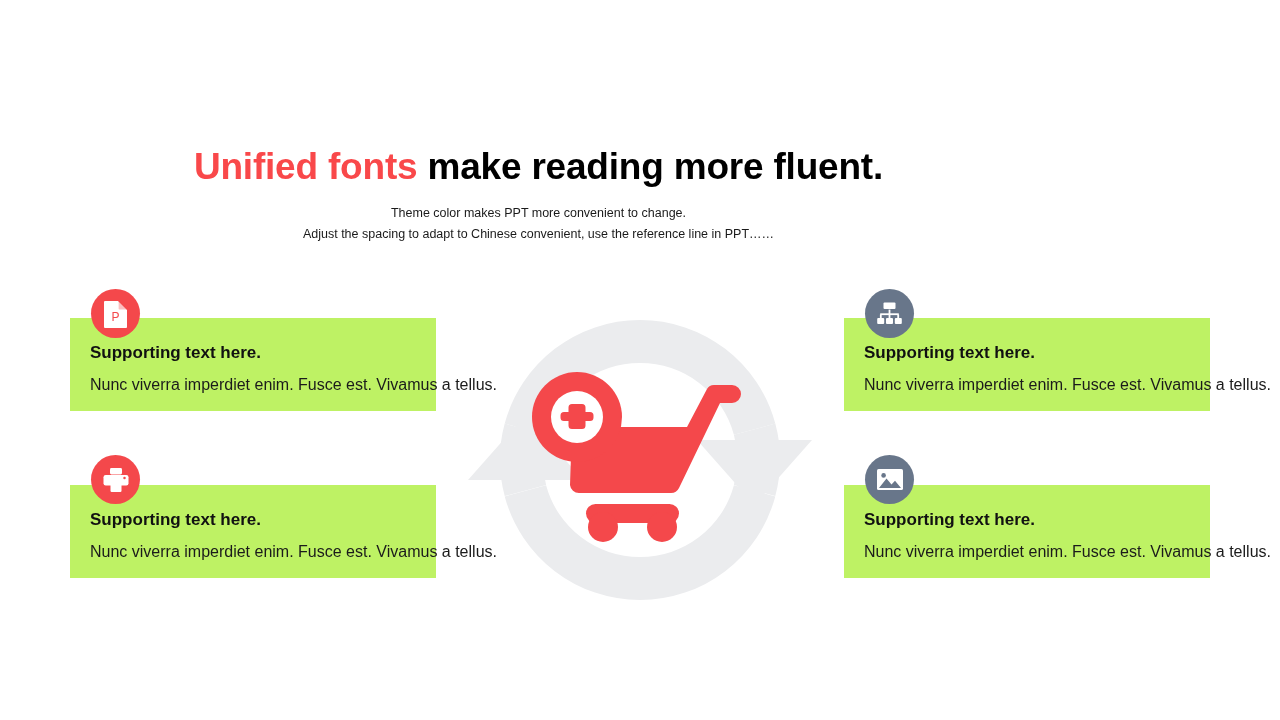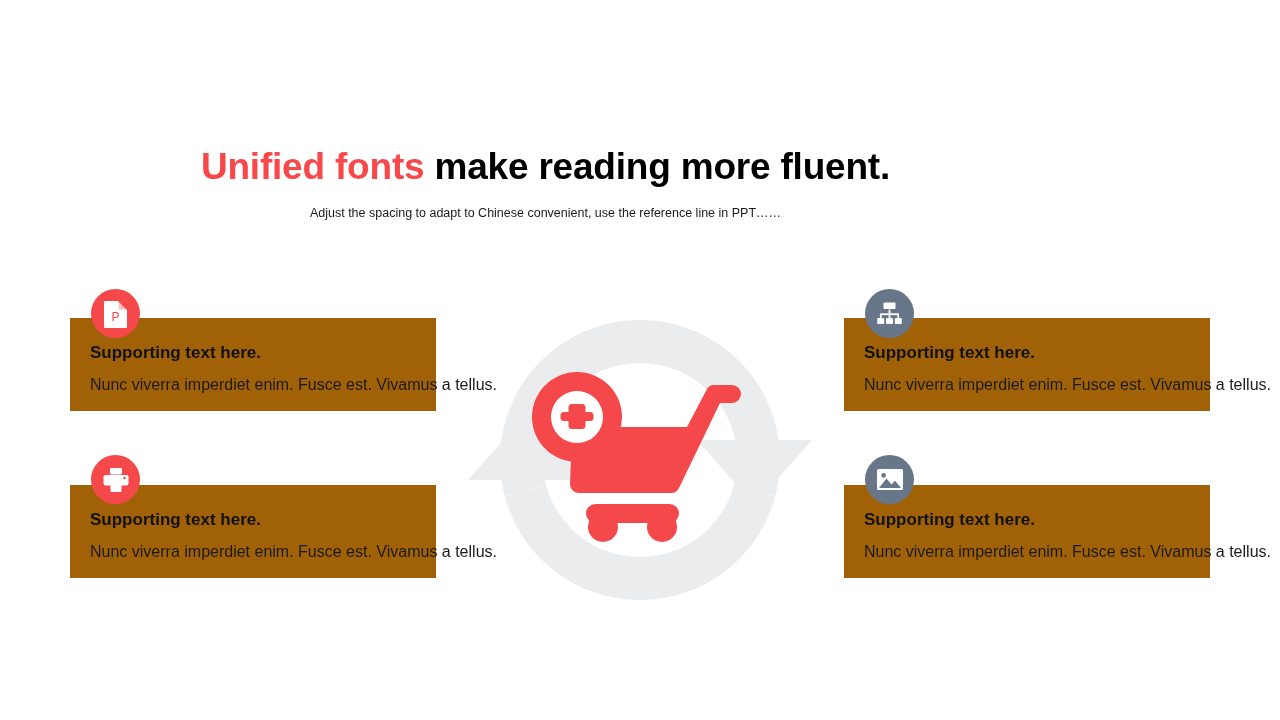--- a/index.html
+++ b/index.html
@@ -16,21 +16,20 @@
     -webkit-font-smoothing: antialiased;
   }
 
   
   #slide-header {
     position: absolute;
     top: 146px;
     left: 0;
     width: 1077px;
     text-align: center;
-    padding-left: 7px;
   }
   #slide-title {
     font-size: 37px;
     font-weight: bold;
     line-height: 1.15;
     color: #000000;
     letter-spacing: -0.2px;
     white-space: nowrap;
   }
   #slide-title .accent {
@@ -45,21 +44,21 @@
   #slide-subtitle .sub-line {
     display: block;
     white-space: nowrap;
   }
 
   
   .feature-card {
     position: absolute;
     width: 366px;
     height: 93px;
-    background: #a16207;
+    background: #bef264;
     box-sizing: border-box;
   }
   .feature-card.left  { left: 70px; }
   .feature-card.right { left: 844px; }
   .feature-card.row1  { top: 318px; }
   .feature-card.row2  { top: 485px; }
 
   .card-title {
     position: absolute;
     left: 20px;
@@ -107,20 +106,21 @@
   #center-graphic svg { display: block; }
 </style>
 </head>
 <body>
 
 <div id="slide-header">
   <div id="slide-title">
     <span class="accent">Unified fonts</span><span> make reading more fluent.</span>
   </div>
   <div id="slide-subtitle">
+    <span class="sub-line">Theme color makes PPT more convenient to change.</span>
     <span class="sub-line">Adjust the spacing to adapt to Chinese convenient, use the reference line in PPT……</span>
   </div>
 </div>
 
 <div class="feature-card left row1">
   <div class="card-title">Supporting text here.</div>
   <div class="card-desc">Nunc viverra imperdiet enim. Fusce est. Vivamus a tellus.</div>
 </div>
 
 <div class="feature-card left row2">

